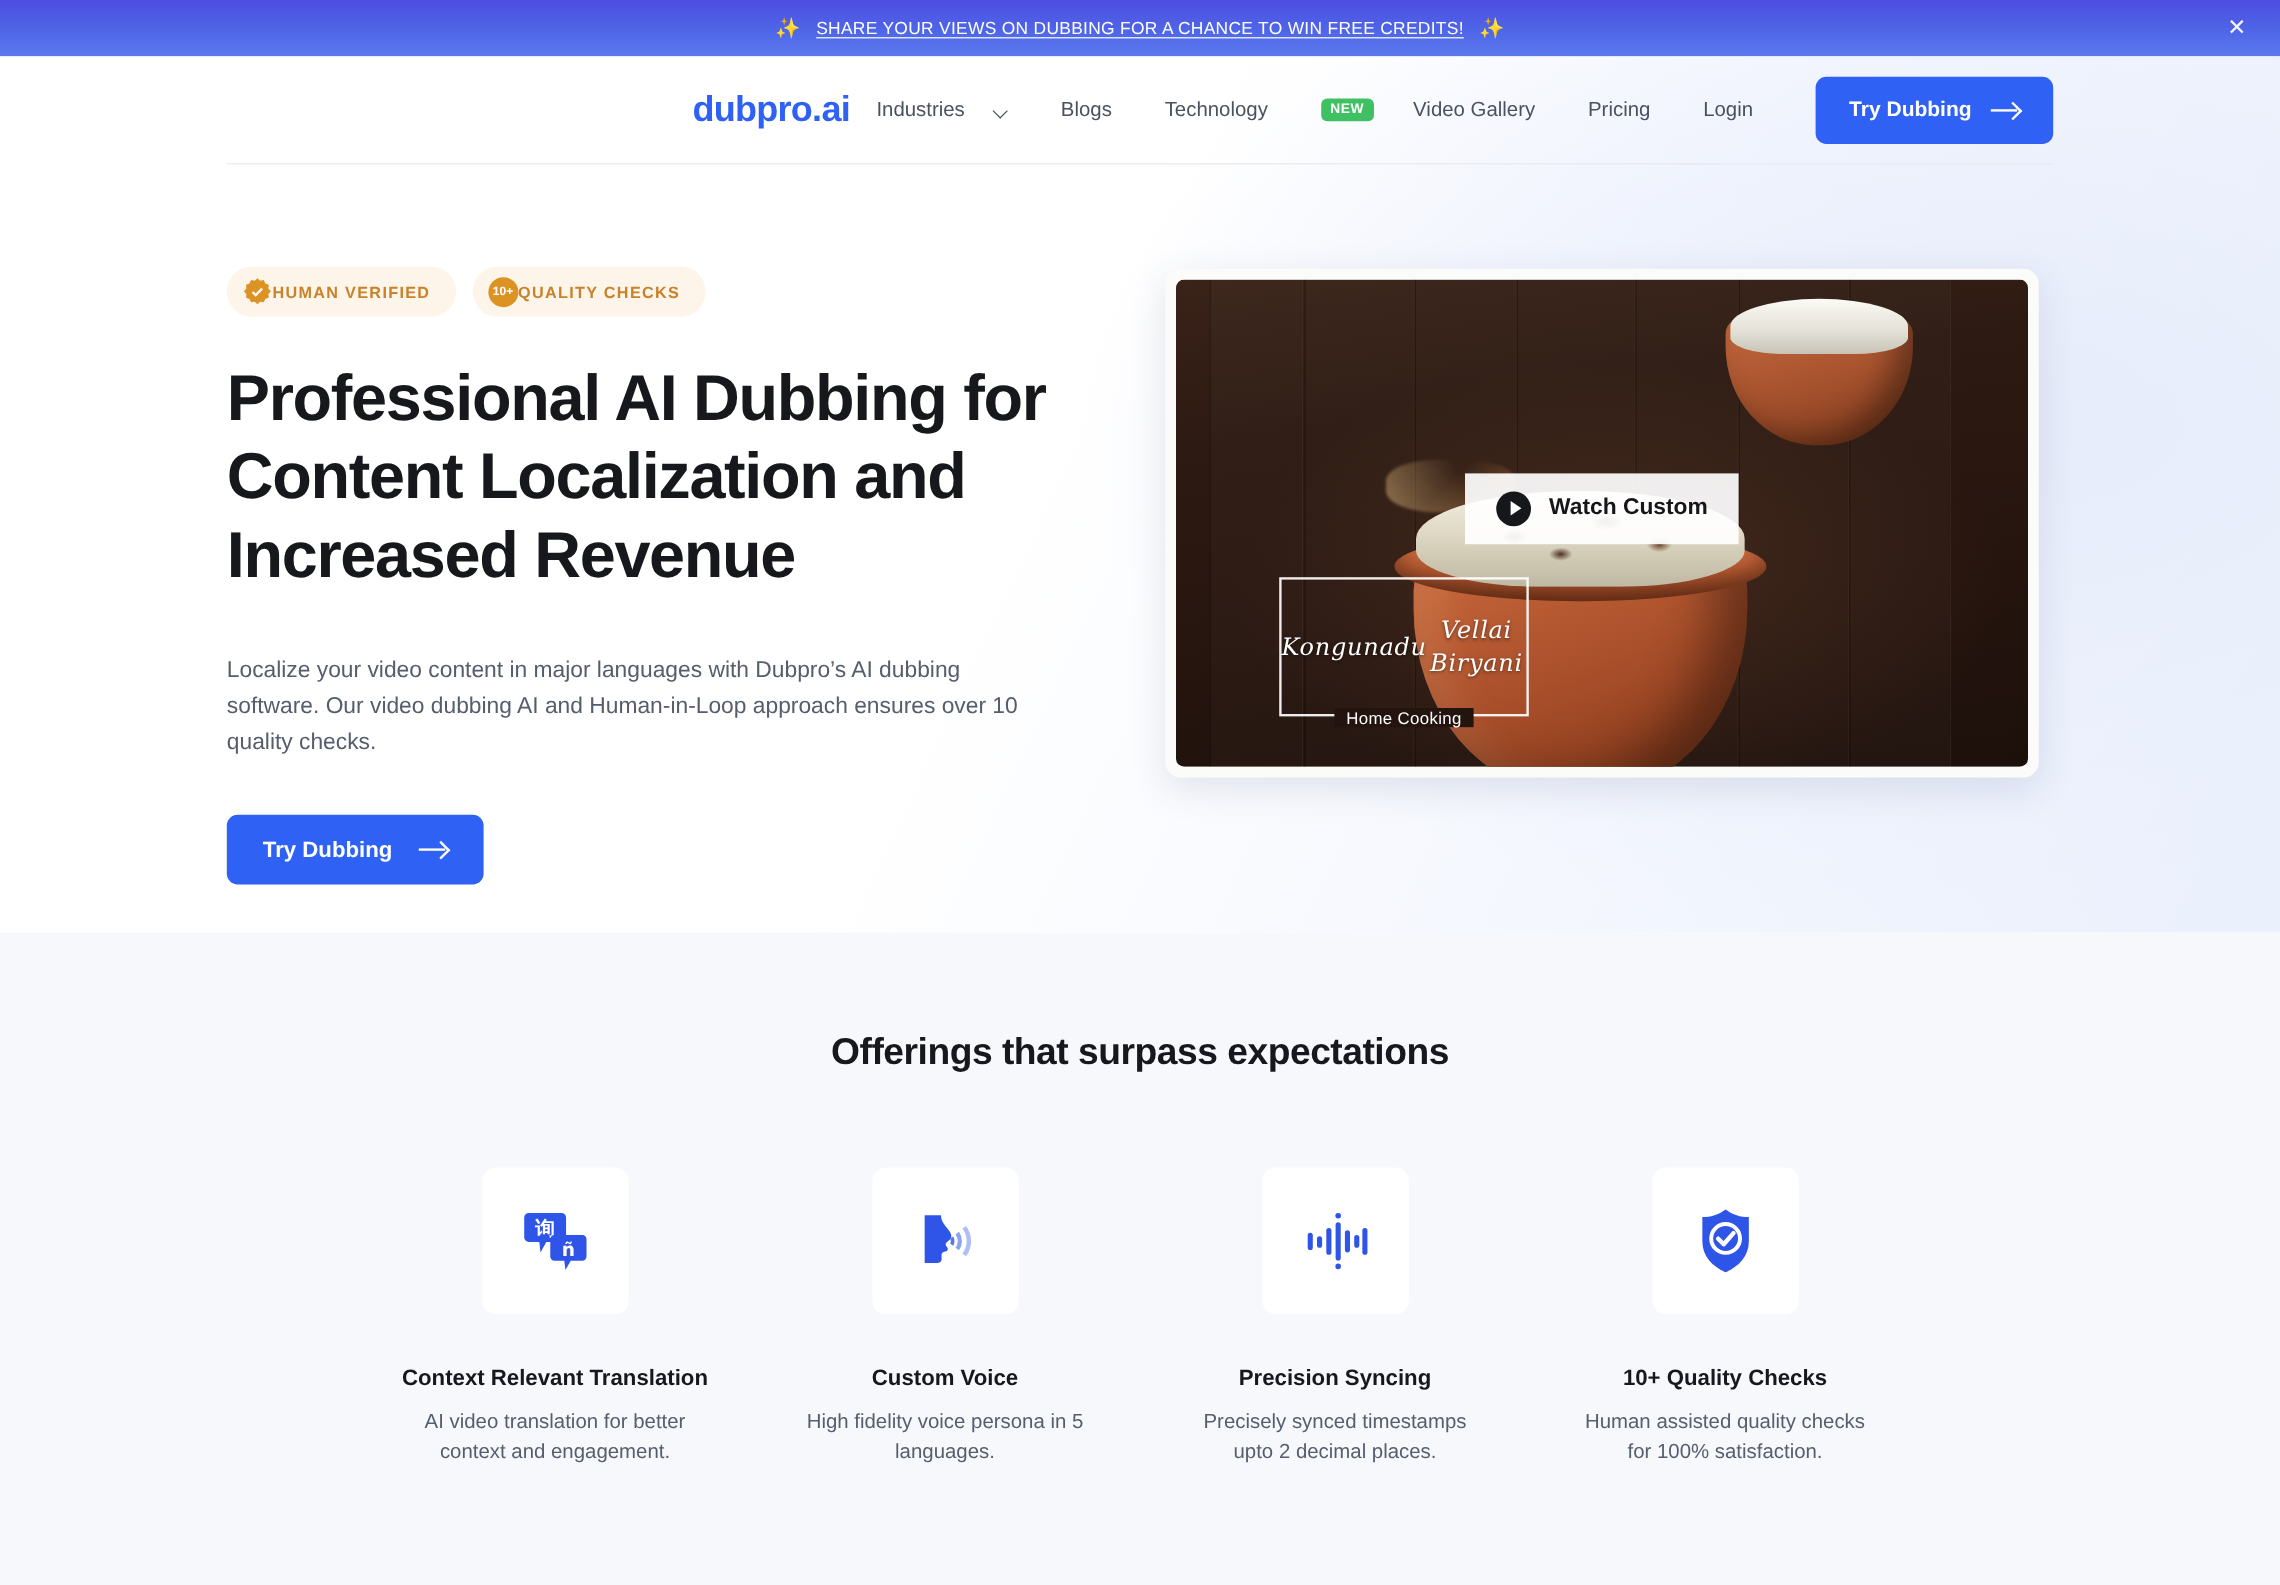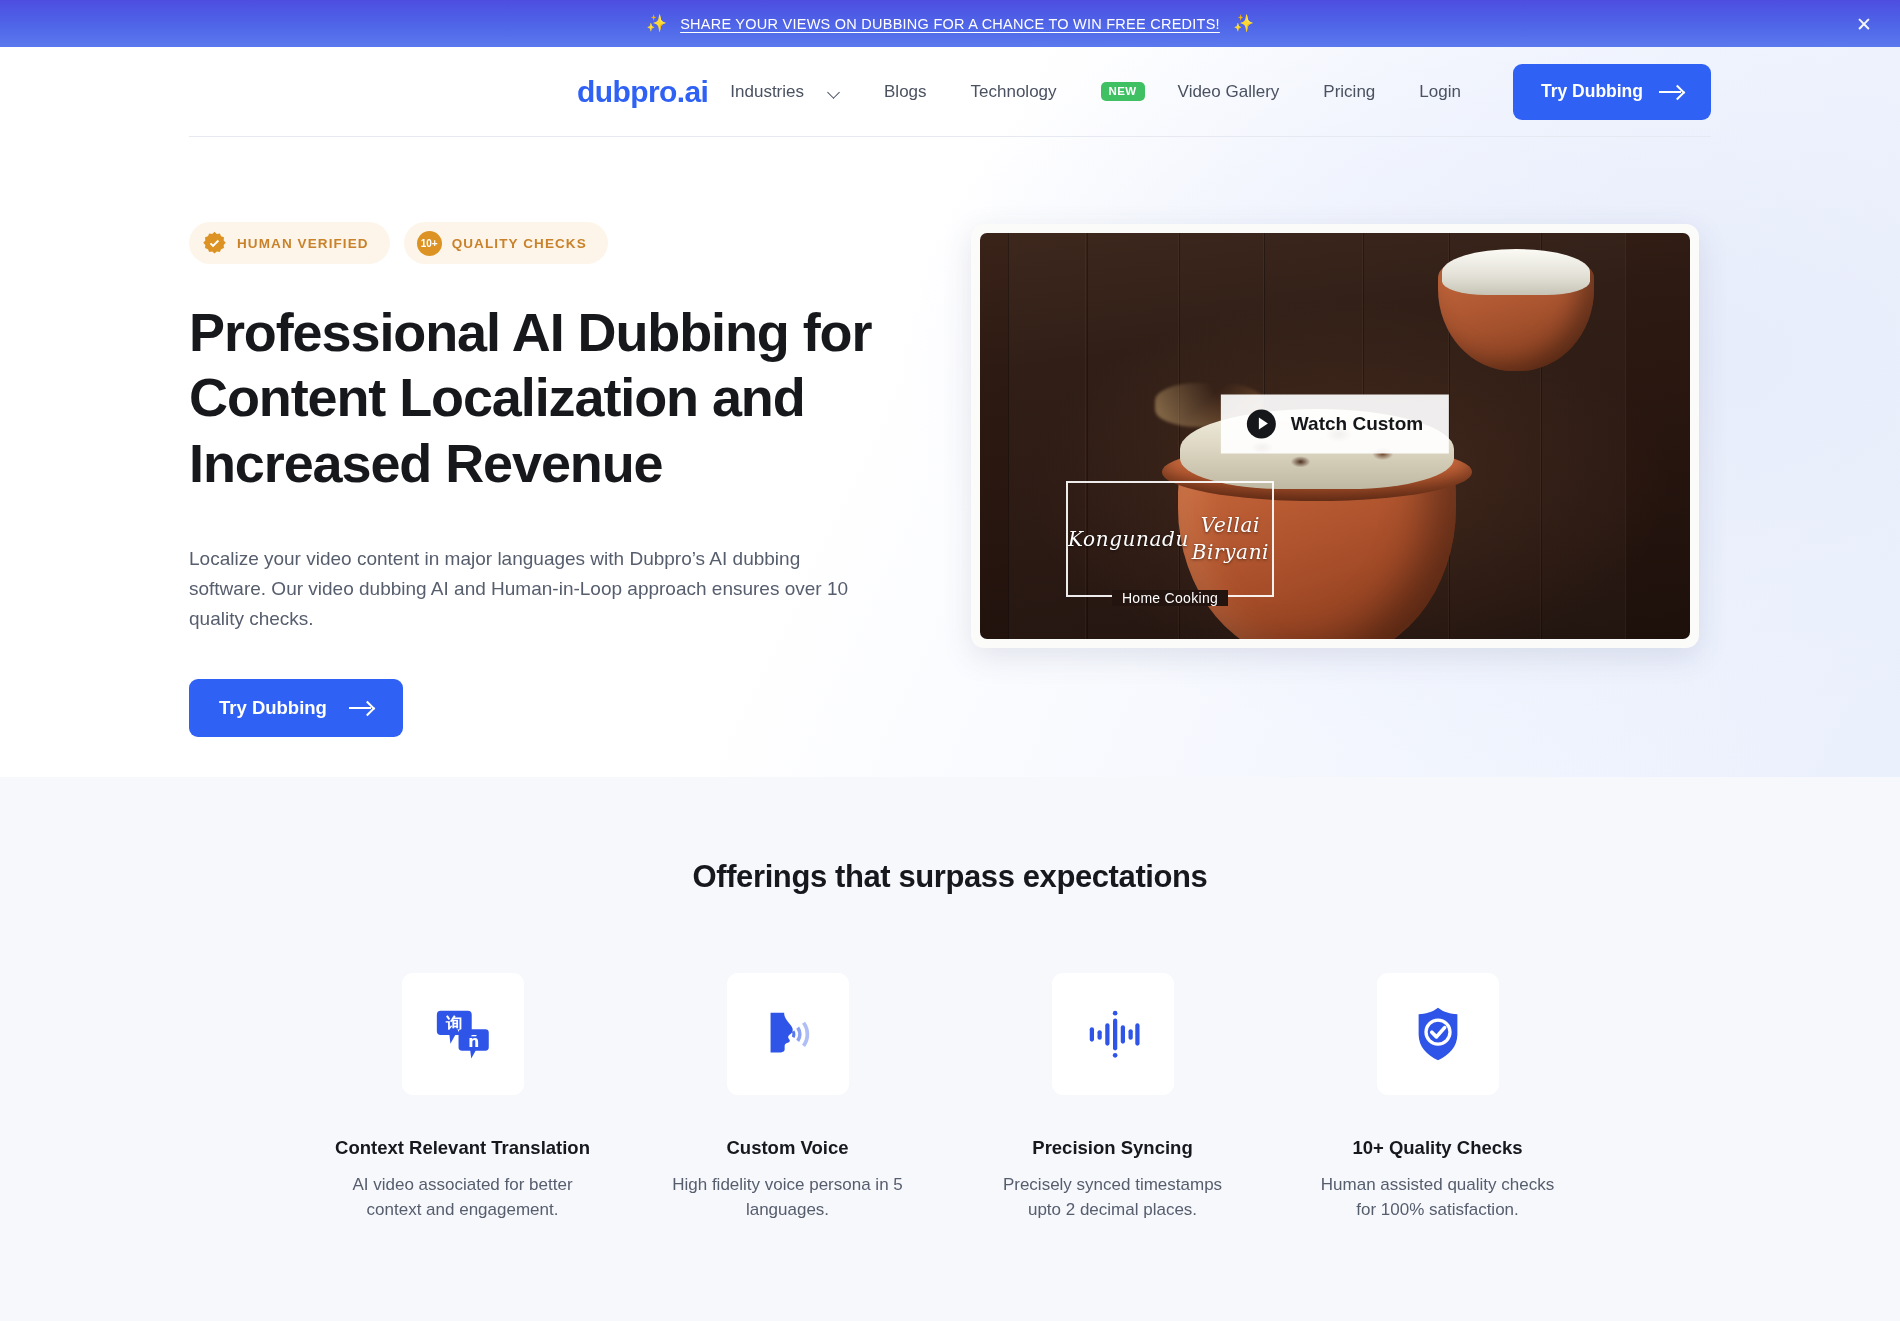--- a/index.html
+++ b/index.html
@@ -152,21 +152,20 @@
   }
   .hero-left { width: 760px; flex-shrink: 0; }
 
   .pills { display: flex; gap: 14px; margin-bottom: 36px; }
   .pill {
     background: #fdf5e9;
     border-radius: 30px;
     height: 42px;
     display: flex;
     align-items: center;
-    gap: 10px;
     padding: 0 21px 0 13px;
   }
   .pill-text {
     color: #c9822a;
     font-size: 13.5px;
     font-weight: bold;
     letter-spacing: 1.1px;
   }
   .seal {
     width: 25px; height: 25px; flex-shrink: 0;
@@ -535,21 +534,21 @@
     <div class="card">
       <div class="card-icon">
         <svg width="62" height="62" viewBox="0 0 64 64">
           <path fill="#2f55e8" d="M9 8h28a4 4 0 0 1 4 4v17a4 4 0 0 1-4 4H24l-5 9-1-9h-9a4 4 0 0 1-4-4V12a4 4 0 0 1 4-4z"></path>
           <text x="23" y="27" font-size="17" font-weight="bold" fill="#ffffff" text-anchor="middle" font-family="DejaVu Sans, sans-serif">询</text>
           <path fill="#2f55e8" d="M31 27h24a3.6 3.6 0 0 1 3.6 3.6v15a3.6 3.6 0 0 1-3.6 3.6H45l-4.5 8-1-8h-8.5a3.6 3.6 0 0 1-3.6-3.6V30.6A3.6 3.6 0 0 1 31 27z"></path>
           <text x="43" y="45" font-size="16" font-weight="bold" fill="#ffffff" text-anchor="middle" font-family="DejaVu Sans, sans-serif">ñ</text>
         </svg>
       </div>
       <div class="card-title">Context Relevant Translation</div>
-      <div class="card-desc">AI video associated for better context and engagement.</div>
+      <div class="card-desc">AI video translation for better context and engagement.</div>
     </div>
 
     <div class="card">
       <div class="card-icon">
         <svg width="62" height="62" viewBox="0 0 64 64">
           <path fill="#2f55e8" d="M14 10h14c0 5 3 8 6 12 3 3.6 4 6.2 1.5 9.2-1.6 1.9-3.8 2.2-3.3 4.4.4 1.8 2.2 2.2 1.6 4-.6 1.8-3.4 1.4-4.6 2.6-1 1-0.6 3-0.6 5.4 0 2.4-1.6 3.4-4 3.4H14z"></path>
           <path fill="#2f55e8" d="M40.5 26.5a10 10 0 0 1 0 11.5l3 2.2a13.6 13.6 0 0 0 0-15.9z" opacity=".55"></path>
           <path fill="#2f55e8" d="M46.5 21.5a18 18 0 0 1 0 21.5l3.1 2.3a21.8 21.8 0 0 0 0-26z" opacity=".38"></path>
           <path fill="#2f55e8" d="M36 30a5.2 5.2 0 0 1 0 4.6l2.6 1.6a8.2 8.2 0 0 0 0-7.8z" opacity=".8"></path>
         </svg>

